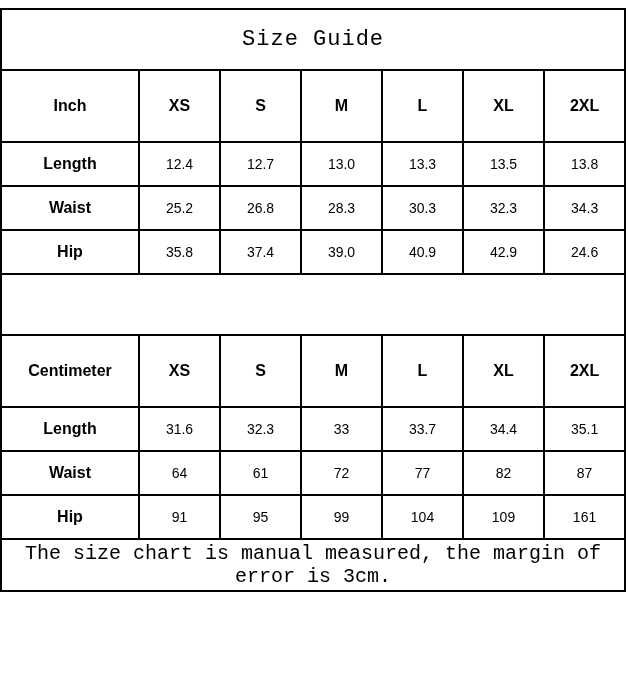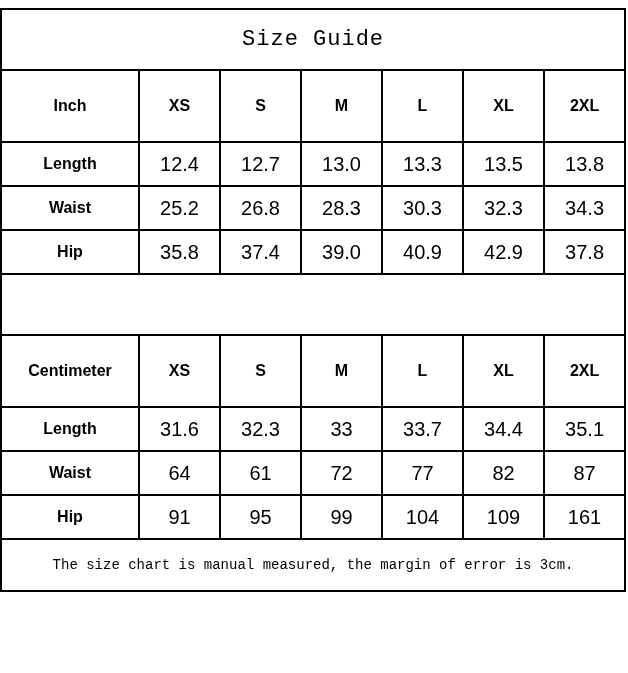--- a/index.html
+++ b/index.html
@@ -43,25 +43,25 @@
     font-size: 22px;
     font-weight: 400;
     letter-spacing: 1px;
   }
   td.header-cell, td.label-cell {
     font-weight: 700;
     font-size: 16px;
   }
   td.value-cell {
     font-weight: 400;
-    font-size: 20px;
+    font-size: 14px;
   }
   td.footer-cell {
     font-family: "Liberation Mono", "DejaVu Sans Mono", monospace;
-    font-size: 14px;
+    font-size: 20px;
     font-weight: 400;
   }
 </style>
 </head>
 <body>
 
 <table class="size-guide">
   <colgroup>
     <col class="label-col">
     <col class="size-col">
@@ -107,21 +107,21 @@
     <td class="value-cell">34.3</td>
   </tr>
 
   <tr class="row-data">
     <td class="label-cell">Hip</td>
     <td class="value-cell">35.8</td>
     <td class="value-cell">37.4</td>
     <td class="value-cell">39.0</td>
     <td class="value-cell">40.9</td>
     <td class="value-cell">42.9</td>
-    <td class="value-cell">37.8</td>
+    <td class="value-cell">24.6</td>
   </tr>
 
   <tr class="row-spacer">
     <td colspan="7"></td>
   </tr>
 
   <tr class="row-header">
     <td class="header-cell">Centimeter</td>
     <td class="header-cell">XS</td>
     <td class="header-cell">S</td>

